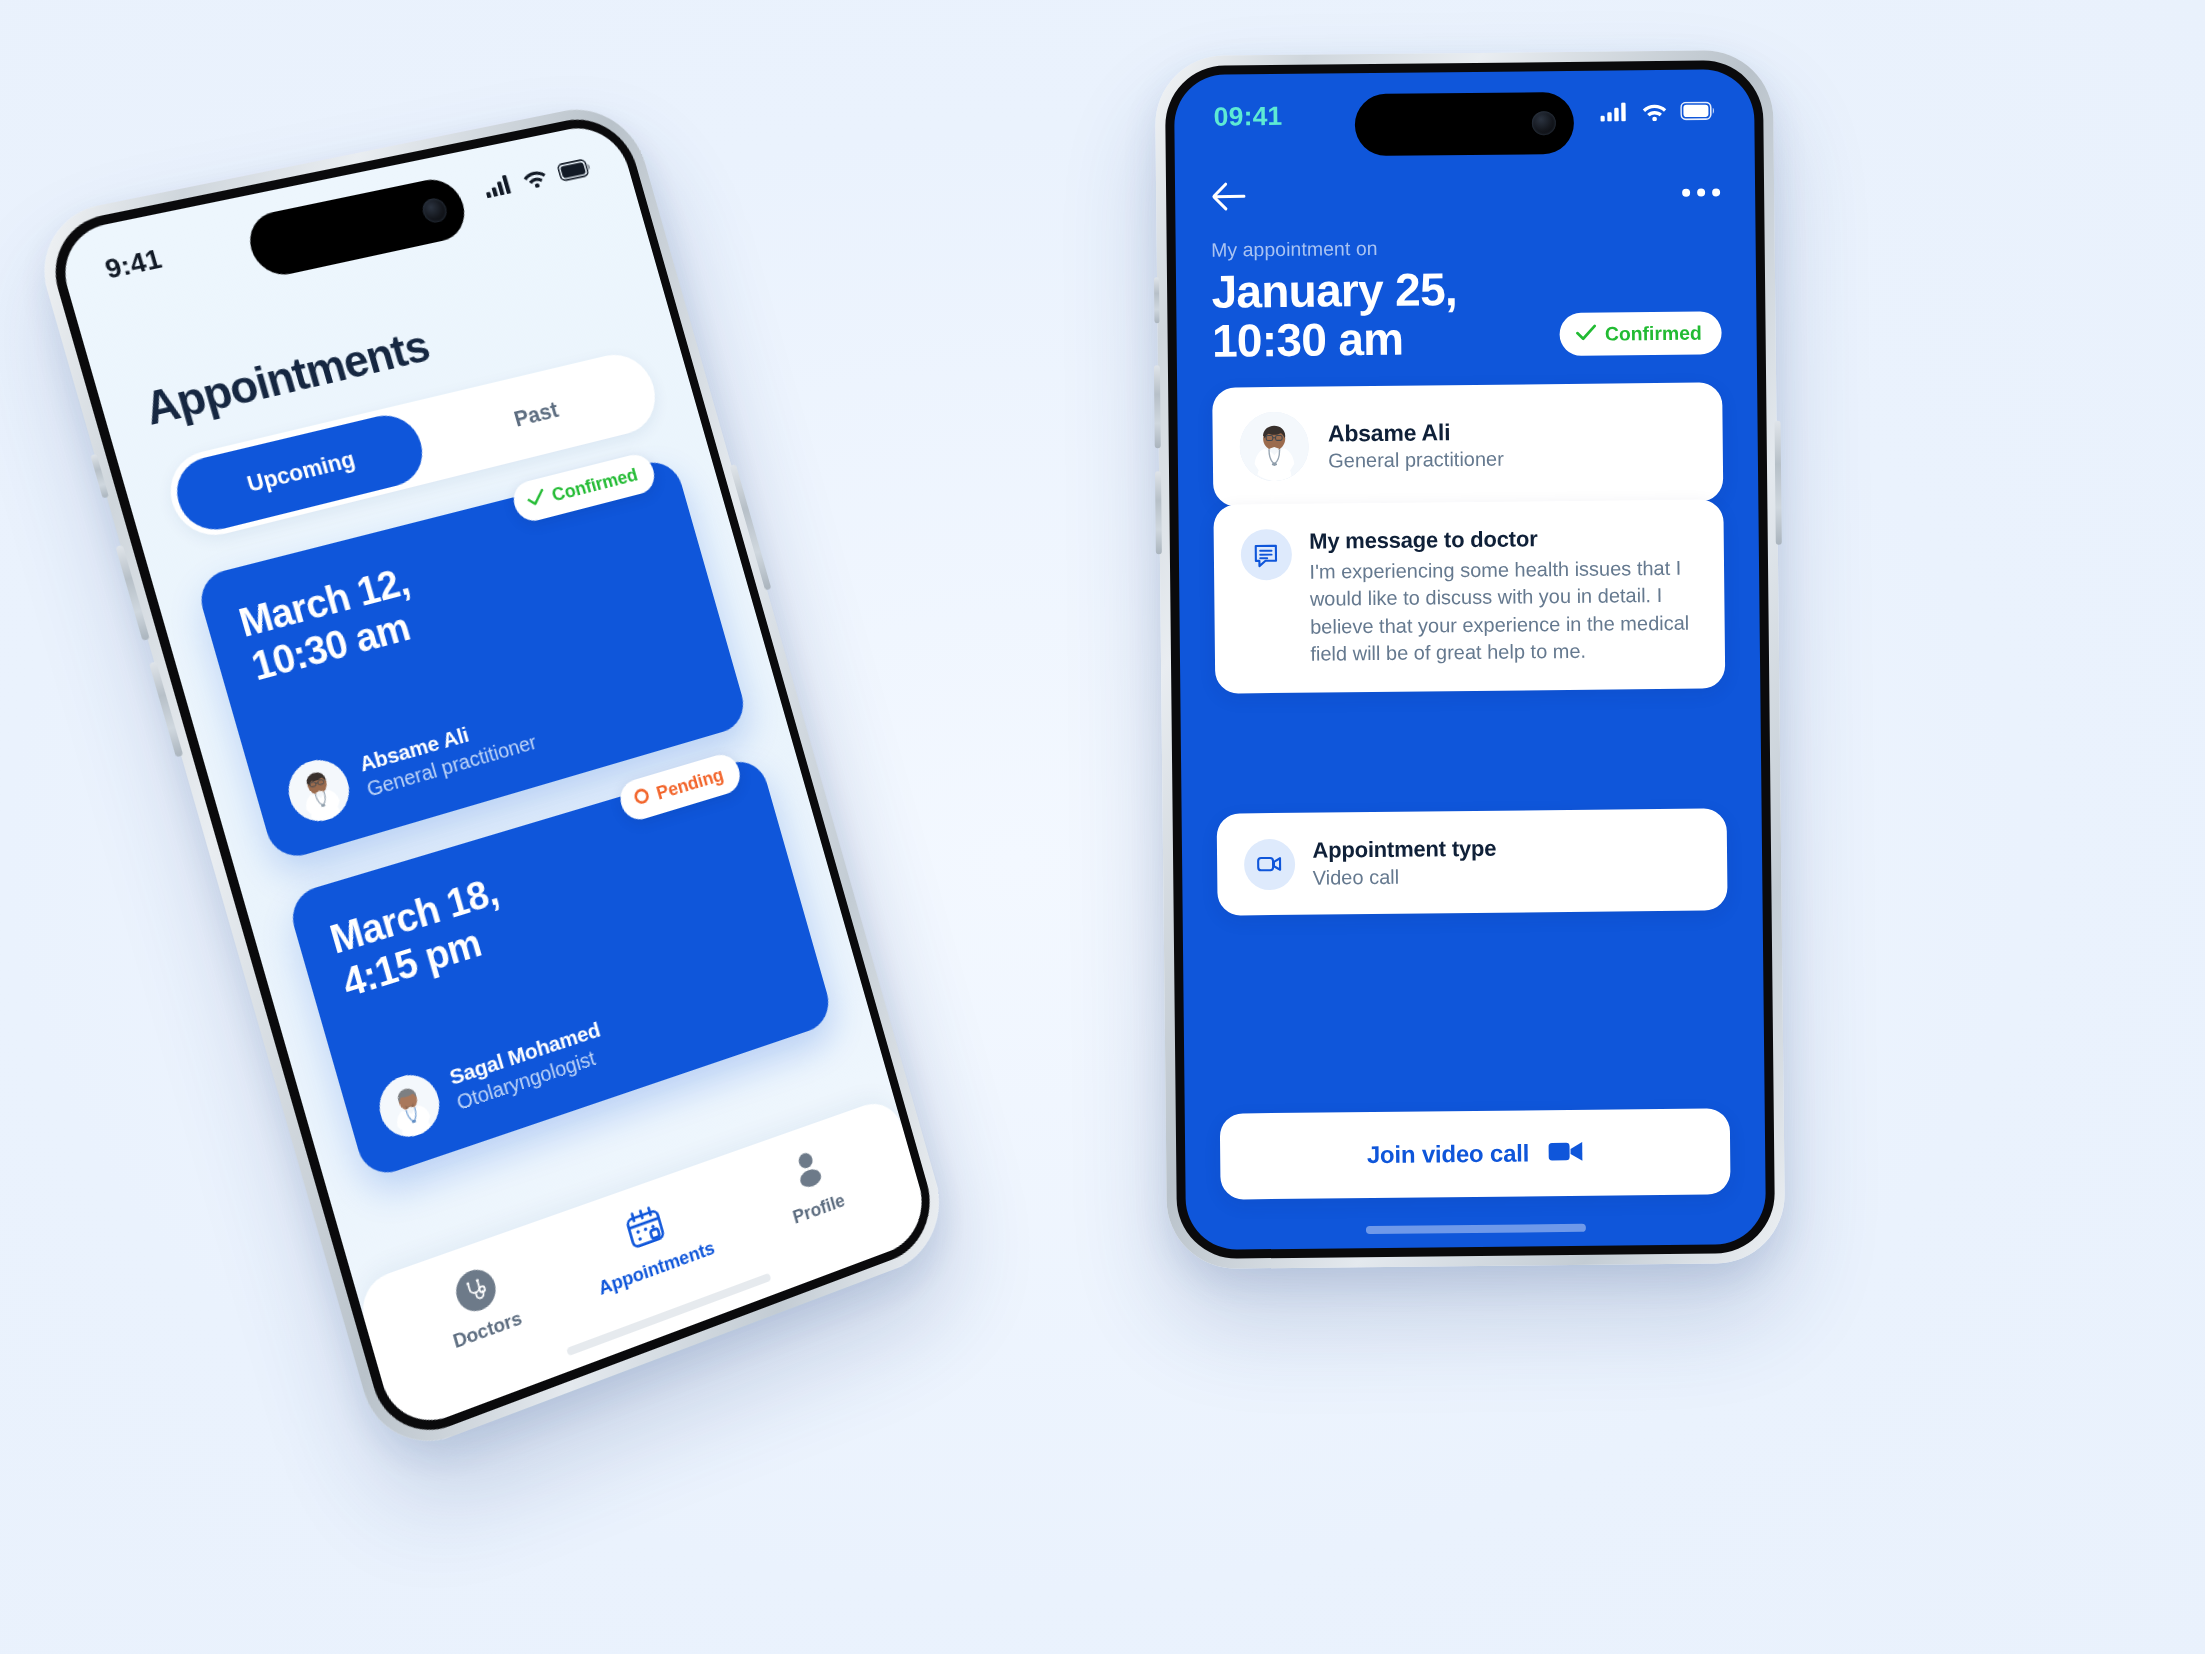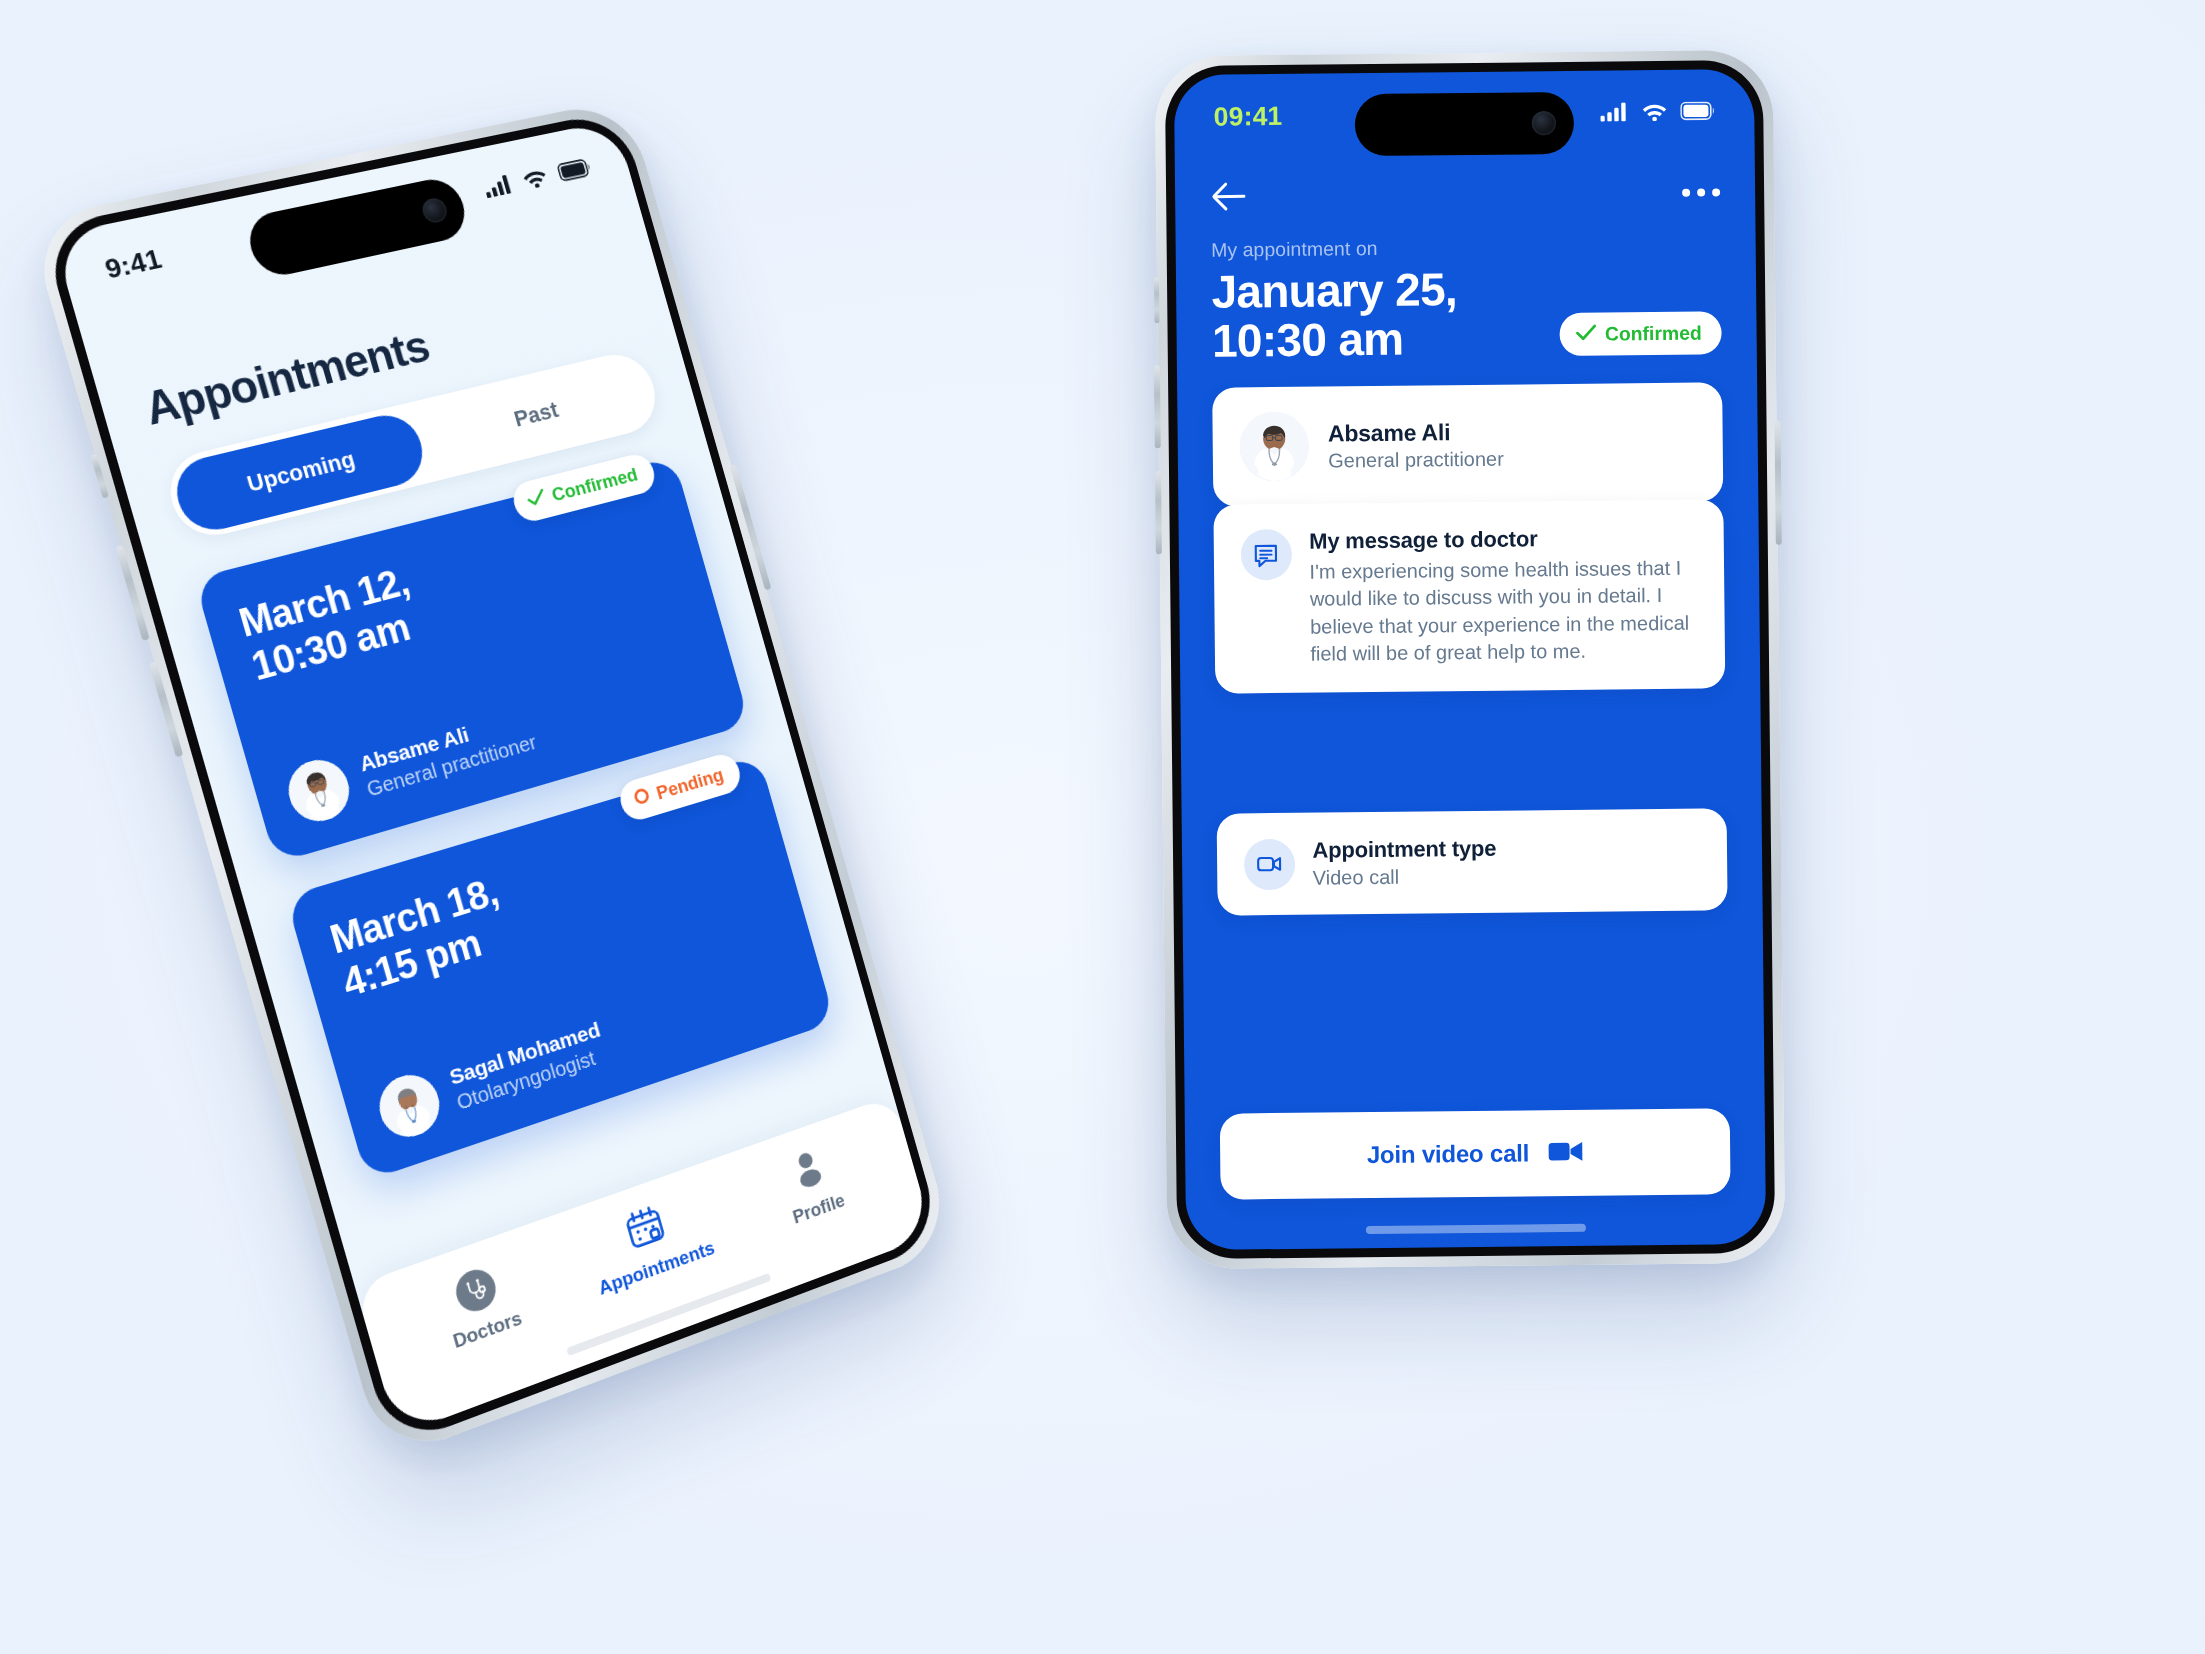--- a/index.html
+++ b/index.html
@@ -82,21 +82,21 @@
   }
 
   
   #phoneRight {
     width: 618px; height: 1213px;
     left: 1161px; top: 53px;
     transform: rotate(-0.6deg);
     z-index: 3;
   }
   #phoneRight .screen { background: #0f56da; }
-  #phoneRight .sb-time { color: #bef264; }
+  #phoneRight .sb-time { color: #5eead4; }
   #phoneRight .home-ind { background: rgba(255,255,255,.40); }
 
   .navrow {
     position: absolute; top: 92px; left: 0; right: 0;
     height: 62px; display: flex; align-items: center;
     justify-content: space-between; padding: 0 35px;
   }
   .back-arrow { cursor: pointer; }
   .dots { display: flex; gap: 7px; }
   .dots i { width: 8px; height: 8px; border-radius: 50%; background: #fff; display: block; }

